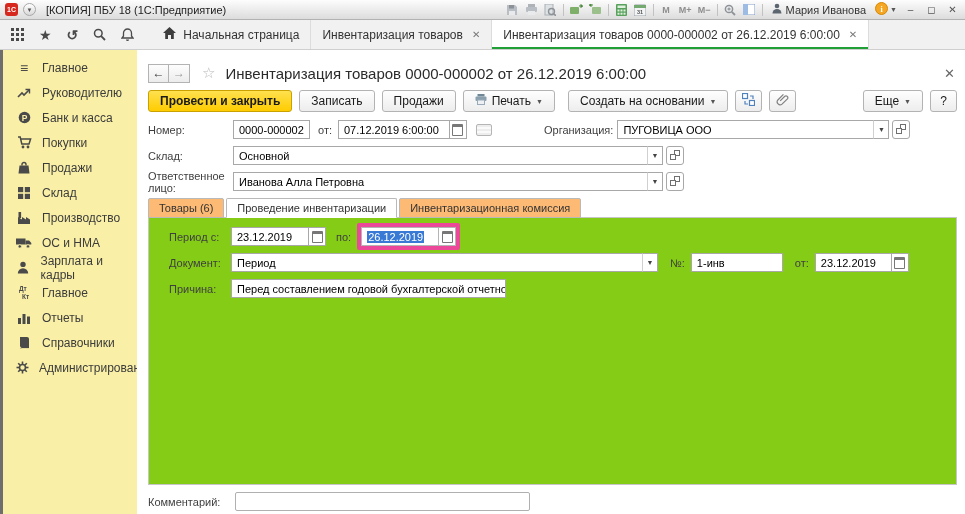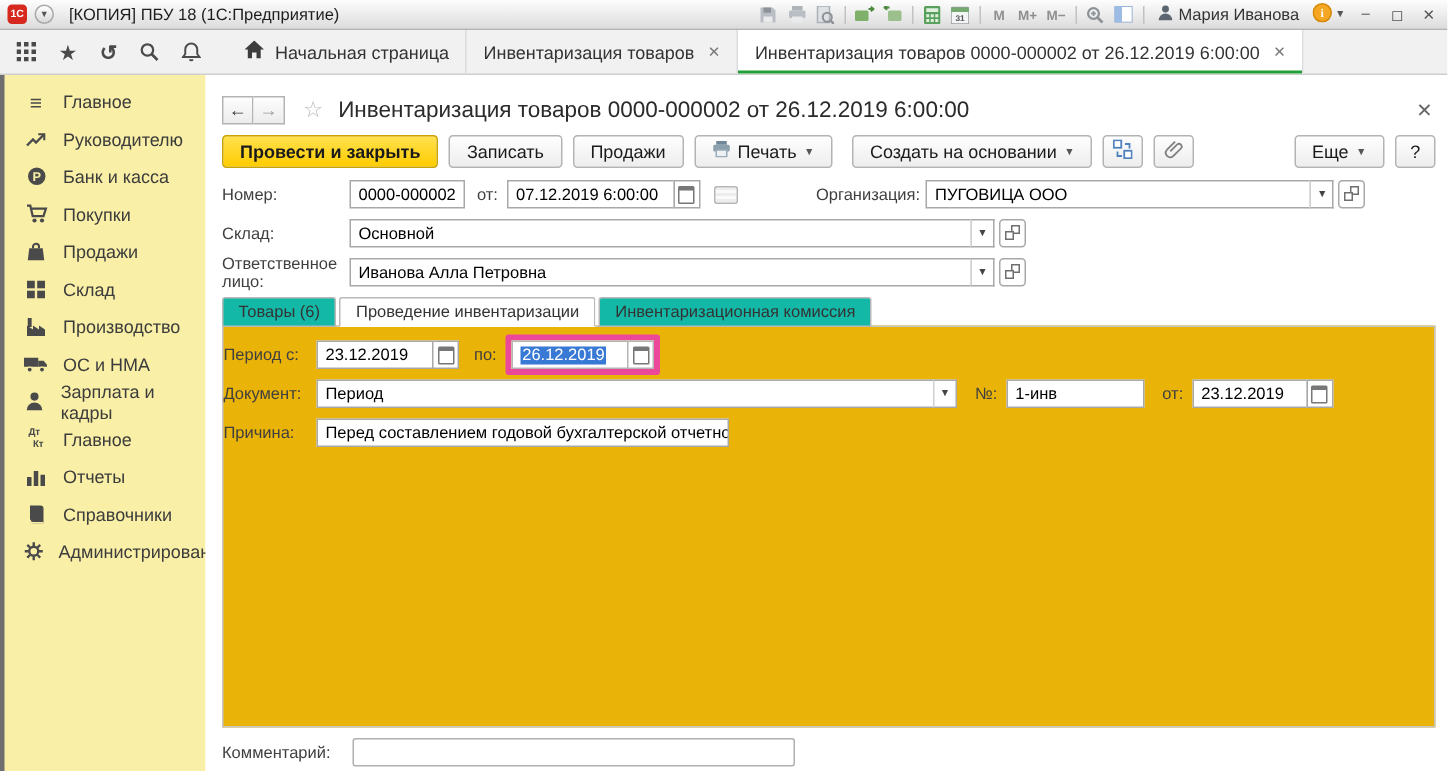--- a/index.html
+++ b/index.html
@@ -59,23 +59,23 @@
   .linkbtn i{position:absolute;width:6px;height:6px;border:1px solid #6f6f6f;background:#fff;box-sizing:border-box;}
   .linkbtn i.b{left:7px;top:3px;}
   .linkbtn i.f{left:3px;top:7px;}
   .flat-ic{width:14px;height:10px;border:1px solid #b5b5b5;border-radius:2px;margin-left:9px;background:repeating-linear-gradient(#ededed 0 2px,#fafafa 2px 4px);}
   .focusgrp{display:flex;border:4px solid #ec4899;border-radius:2px;}
   .focusgrp .input{border-color:#b5b5b5;}
   .focusgrp .calbtn{border-color:#b5b5b5;}
   .sel{background:#3779d4;color:#fff;padding:0 1px;}
   
   .dtabs{display:flex;position:relative;z-index:2;margin-bottom:-1px;}
-  .dtab{height:20px;display:flex;align-items:center;padding:0 10px;font-size:11px;color:#333;background:#14b8a6;border:1px solid #b9b9b9;border-radius:2px 2px 0 0;margin-right:2px;box-sizing:border-box;}
+  .dtab{height:20px;display:flex;align-items:center;padding:0 10px;font-size:11px;color:#333;background:#fdba74;border:1px solid #b9b9b9;border-radius:2px 2px 0 0;margin-right:2px;box-sizing:border-box;}
   .dtab.active{background:#fff;border-bottom:1px solid #fff;}
-  .panel{border:1px solid #c6c6c6;height:268px;padding:9px 0;box-sizing:border-box;background:#eab308;}
+  .panel{border:1px solid #c6c6c6;height:268px;padding:9px 20px;box-sizing:border-box;background:#84cc16;}
   .panel .flabel2{width:62px;flex:0 0 auto;}
   .lbl{flex:0 0 auto;}
   
   .comment-row{display:flex;align-items:center;margin-top:7px;font-size:11px;color:#3f3f3f;}
   .comment-row .input{border-radius:2px;border-color:#b0b0b0;}
 </style>
 </head>
 <body>
 
 <div id="app">

